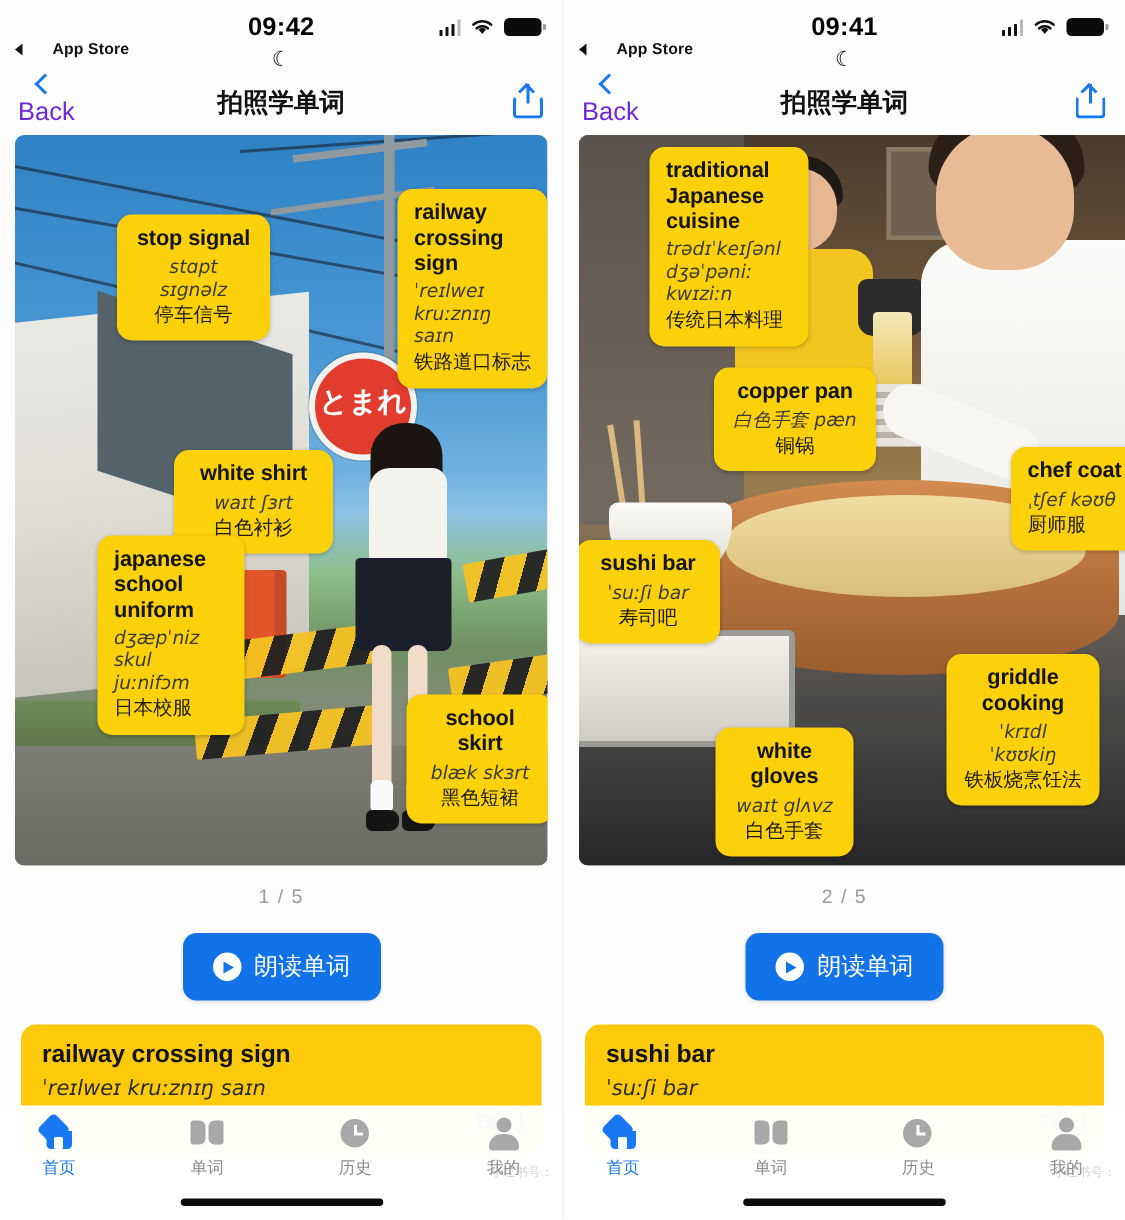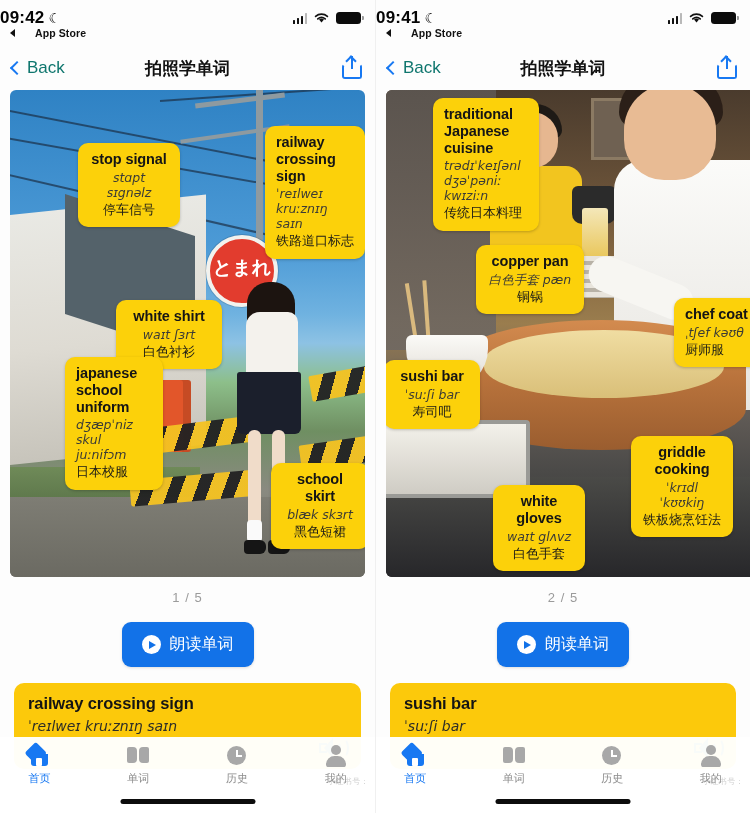--- a/index.html
+++ b/index.html
@@ -25,21 +25,21 @@
   }
   .sb-back-tri {
     width: 0; height: 0; border-top: 4px solid transparent;
     border-bottom: 4px solid transparent; border-right: 5px solid #111;
     display: inline-block; margin-right: 2px;
   }
   .sb-time {
     position: absolute; left: 0; right: 0; top: 8px;
     text-align: center; font-size: 17px; font-weight: 700; color: #050505;
     letter-spacing: .2px; display: flex; 
-    align-items: center; gap: 4px;
+    align-items: center; gap: 4px; flex-direction: column;
   }
   .sb-time .moon { font-size: 14px; line-height: 1; position: relative; top: 0px; }
   .sb-right {
     position: absolute; right: 14px; top: 12px;
     display: flex; align-items: center; gap: 6px;
   }
   .sig { display: flex; align-items: flex-end; gap: 1.5px; height: 11px; }
   .sig i { width: 2.5px; background: #111; display: block; border-radius: .5px; }
   .sig i:nth-child(1){ height: 4px; }
   .sig i:nth-child(2){ height: 6px; }
@@ -54,21 +54,21 @@
     height: 4px; background: #9a9a9a; border-radius: 0 1px 1px 0;
   }
 
   
   .navbar {
     height: 44px; display: flex; align-items: center;
     position: relative; padding: 0 12px;
   }
   .nav-back {
     display: flex; align-items: center; gap: 4px;
-    color: #0f766e; font-size: 17px; cursor: pointer;
+    color: #6d28d9; font-size: 17px; cursor: pointer; flex-direction: column;
   }
   .chev {
     width: 10px; height: 10px; border-left: 2.6px solid #1778f2;
     border-bottom: 2.6px solid #1778f2; transform: rotate(45deg);
     margin-right: 1px;
   }
   .nav-title {
     position: absolute; left: 0; right: 0; text-align: center;
     font-size: 17px; font-weight: 600; color: #111; pointer-events: none;
   }
@@ -657,21 +657,21 @@
           <div class="ipa">ˈsuːʃi bar</div>
           <div class="zh">寿司吧</div>
         </div>
 
         <div class="chip center" style="left:245px; top:346px; width:102px;">
           <div class="en">griddle cooking</div>
           <div class="ipa">ˈkrɪdl ˈkʊʊkiŋ</div>
           <div class="zh">铁板烧烹饪法</div>
         </div>
 
-        <div class="chip center" style="left:91px; top:395px; width:92px;margin-left:16px;">
+        <div class="chip center" style="left:91px; top:395px; width:92px;">
           <div class="en">white gloves</div>
           <div class="ipa">waɪt glʌvz</div>
           <div class="zh">白色手套</div>
         </div>
       </div>
     </div>
 
     <div class="pager">2 / 5</div>
 
     <div class="speak-wrap">

